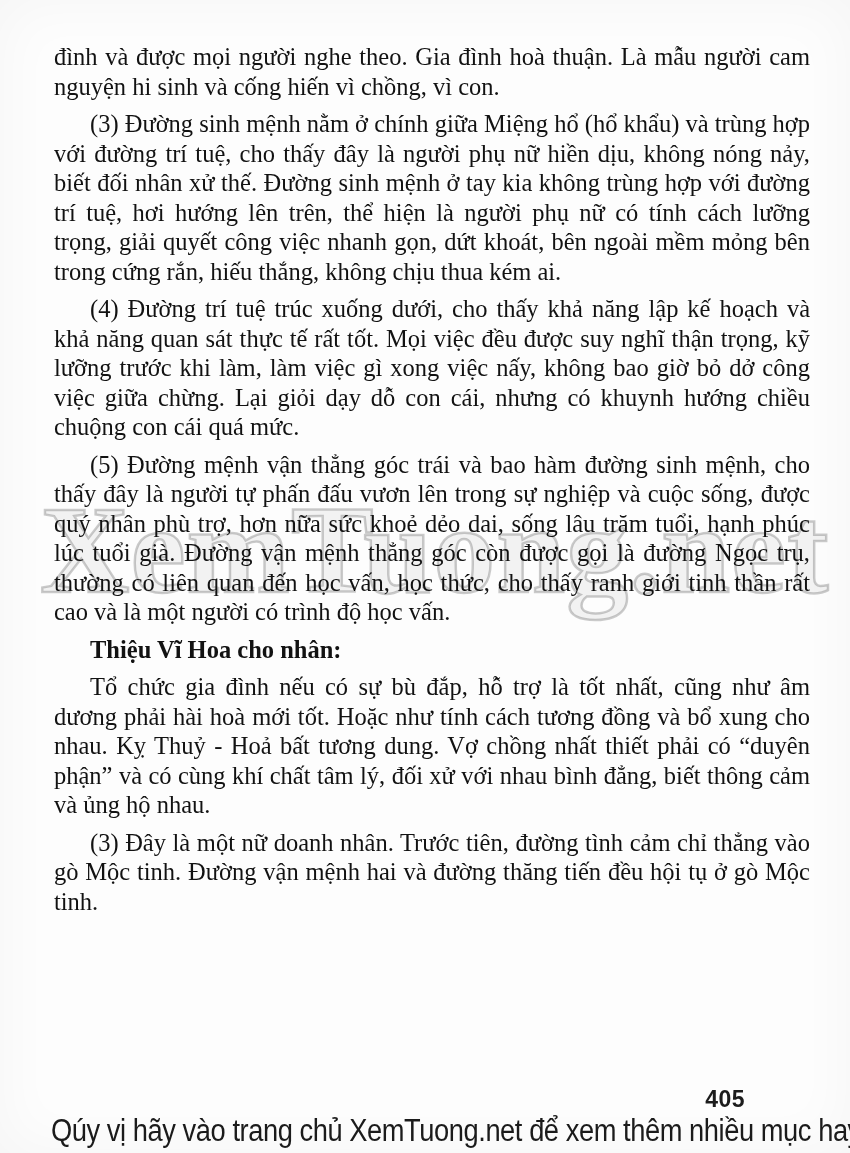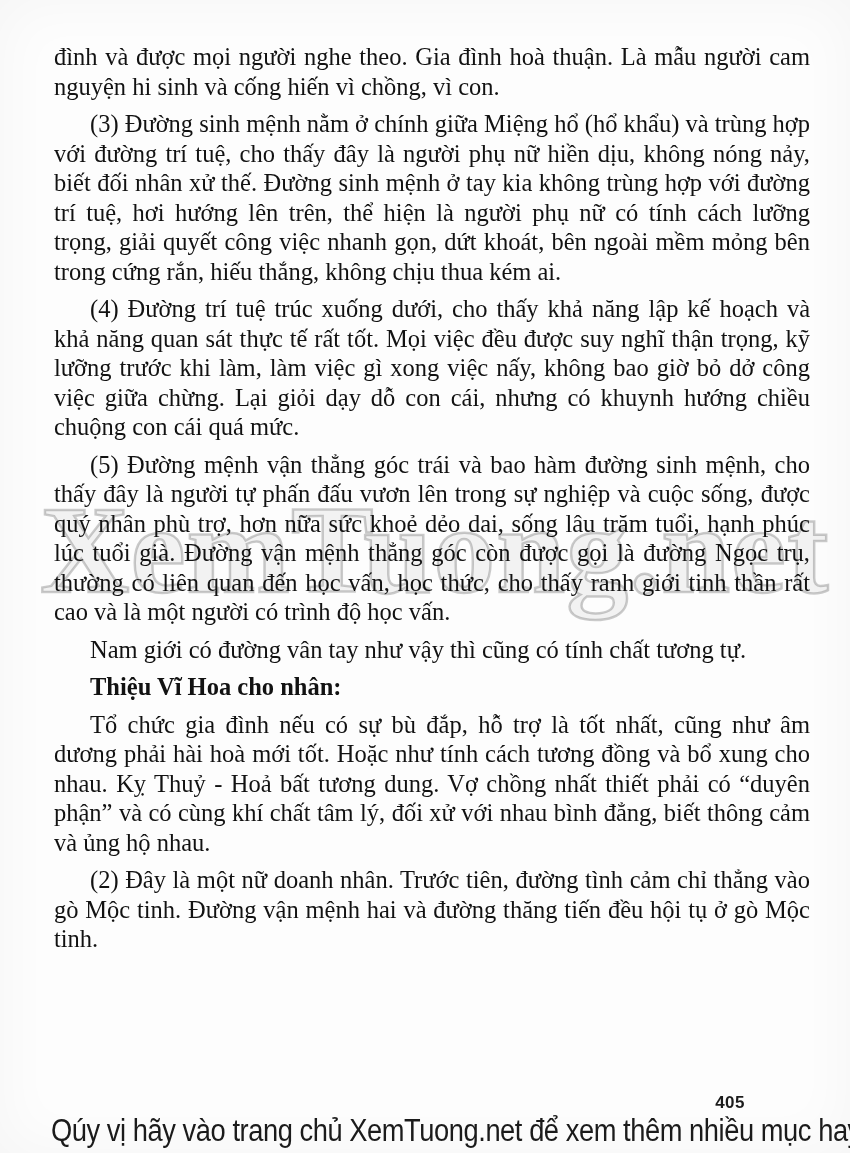--- a/index.html
+++ b/index.html
@@ -39,21 +39,21 @@
   .body-text p { margin:0 0 8px 0; text-indent:36px; }
   .body-text p.noindent { text-indent:0; }
   .bold { font-weight:bold; }
   .italic { }
   .bolditalic { font-weight:bold; font-style:italic; }
   .page-number {
     position:absolute;
     right:105px; bottom:40px;
     z-index:1;
     font-family:"Liberation Sans", sans-serif;
-    font-size:17px;
+    font-size:23px;
     font-weight:bold;
     color:#1c1c1c;
     letter-spacing:0.5px;
   }
   .footer-line {
     position:absolute;
     left:0; bottom:4px; width:100%;
     z-index:1;
     text-align:center;
     font-family:"Liberation Sans", sans-serif;
@@ -69,23 +69,22 @@
 
 <div class="page">
 
   <div class="watermark">XemTuong.net</div>
 
   <div class="body-text">
     <p class="noindent">đình và được mọi người nghe theo. Gia đình hoà thuận. Là mẫu người cam nguyện hi sinh và cống hiến vì chồng, vì con.</p>
     <p>(3) Đường sinh mệnh nằm ở chính giữa Miệng hổ (hổ khẩu) và trùng hợp với đường trí tuệ, cho thấy đây là người phụ nữ hiền dịu, không nóng nảy, biết đối nhân xử thế. Đường sinh mệnh ở tay kia không trùng hợp với đường trí tuệ, hơi hướng lên trên, thể hiện là người phụ nữ có tính cách lưỡng trọng, giải quyết công việc nhanh gọn, dứt khoát, bên ngoài mềm mỏng bên trong cứng rắn, hiếu thắng, không chịu thua kém ai.</p>
     <p>(4) Đường trí tuệ trúc xuống dưới, cho thấy khả năng lập kế hoạch và khả năng quan sát thực tế rất tốt. Mọi việc đều được suy nghĩ thận trọng, kỹ lưỡng trước khi làm, làm việc gì xong việc nấy, không bao giờ bỏ dở công việc giữa chừng. Lại giỏi dạy dỗ con cái, nhưng có khuynh hướng chiều chuộng con cái quá mức.</p>
     <p>(5) Đường mệnh vận thẳng góc trái và bao hàm đường sinh mệnh, cho thấy đây là người tự phấn đấu vươn lên trong sự nghiệp và cuộc sống, được quý nhân phù trợ, hơn nữa sức khoẻ dẻo dai, sống lâu trăm tuổi, hạnh phúc lúc tuổi già. Đường vận mệnh thẳng góc còn được gọi là đường Ngọc trụ, thường có liên quan đến học vấn, học thức, cho thấy ranh giới tinh thần rất cao và là một người có trình độ học vấn.</p>
-    <p>Nam giới có đường vân tay như vậy thì cũng có tính chất tương tự.</p>
     <p class="bold">Thiệu Vĩ Hoa cho nhân:</p>
     <p class="italic">Tổ chức gia đình nếu có sự bù đắp, hỗ trợ là tốt nhất, cũng như âm dương phải hài hoà mới tốt. Hoặc như tính cách tương đồng và bổ xung cho nhau. Kỵ Thuỷ - Hoả bất tương dung. Vợ chồng nhất thiết phải có “duyên phận” và có cùng khí chất tâm lý, đối xử với nhau bình đẳng, biết thông cảm và ủng hộ nhau.</p>
-    <p>(2) Đây là một nữ doanh nhân. Trước tiên, đường tình cảm chỉ thẳng vào gò Mộc tinh. Đường vận mệnh hai và đường thăng tiến đều hội tụ ở gò Mộc tinh.</p>
+    <p>(3) Đây là một nữ doanh nhân. Trước tiên, đường tình cảm chỉ thẳng vào gò Mộc tinh. Đường vận mệnh hai và đường thăng tiến đều hội tụ ở gò Mộc tinh.</p>
   </div>
 
   <div class="page-number">405</div>
 
   <div class="footer-line">Qúy vị hãy vào trang chủ XemTuong.net để xem thêm nhiều mục hay khác</div>
 
 </div>
 
 </body></html>

